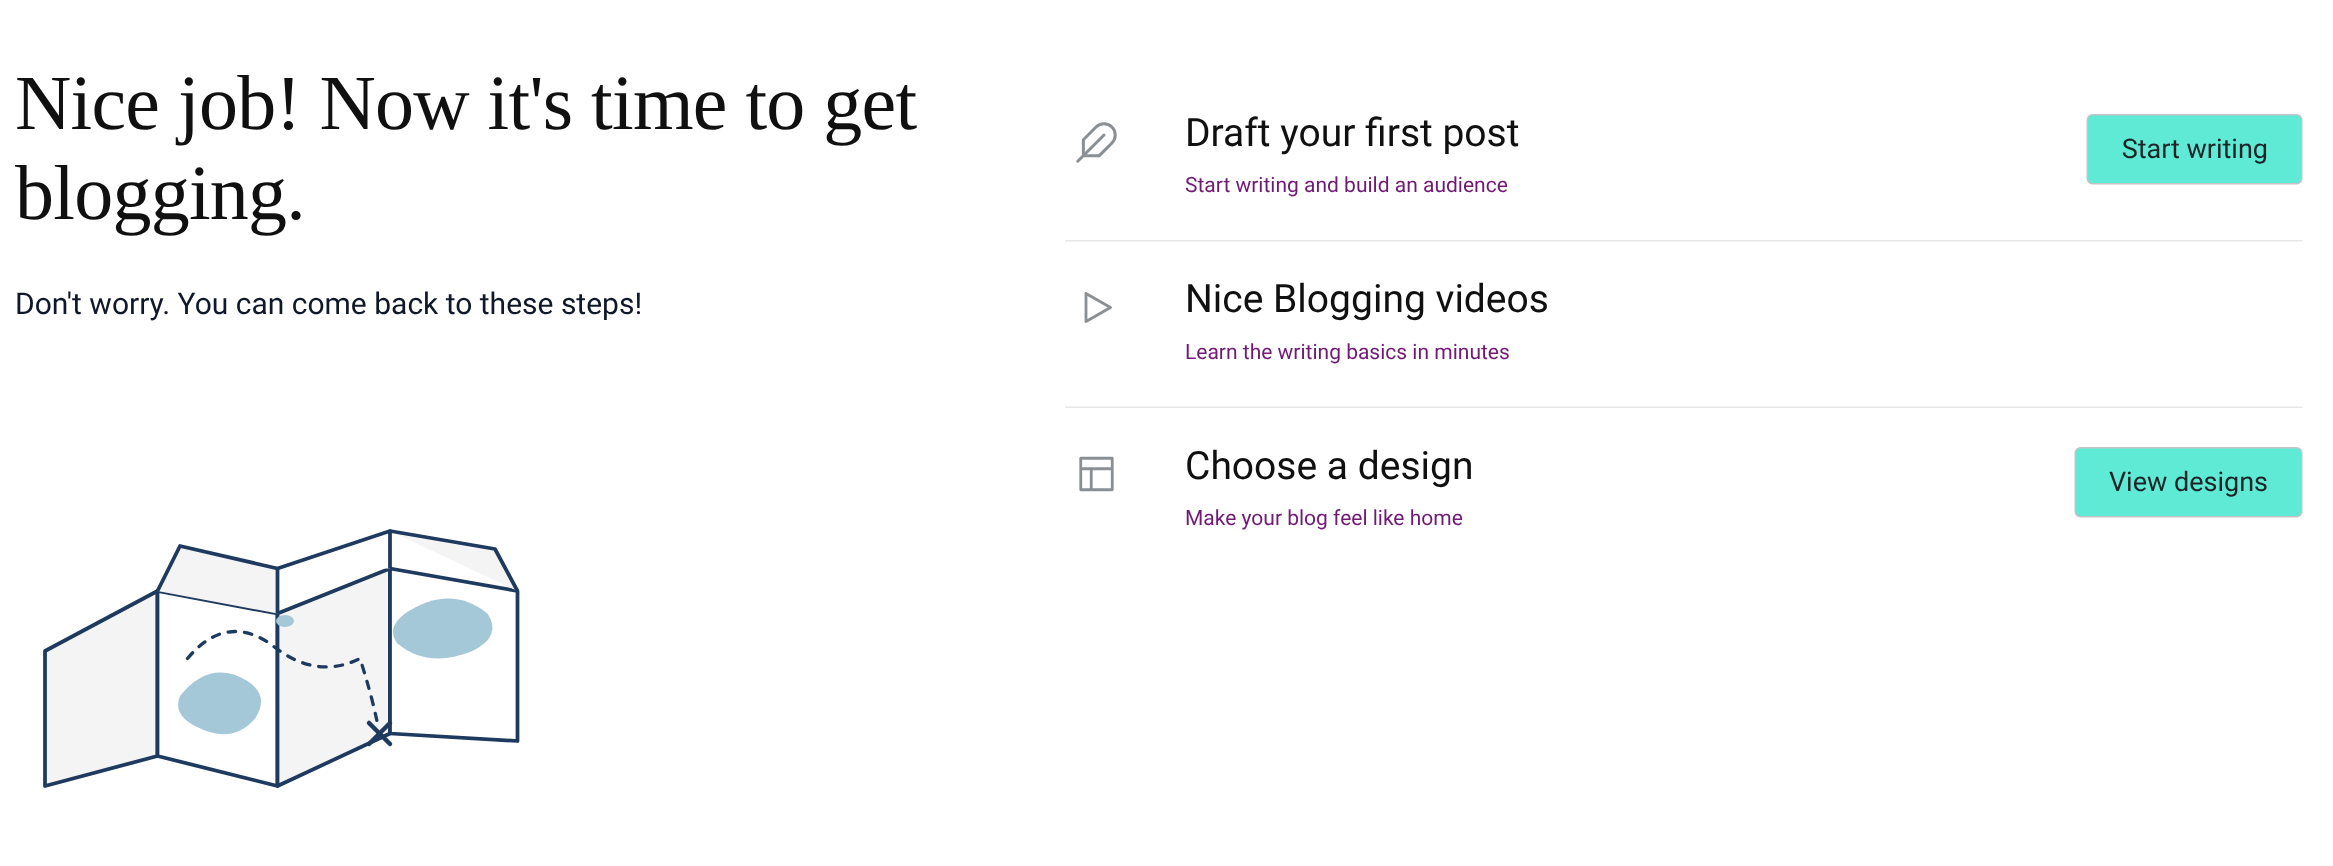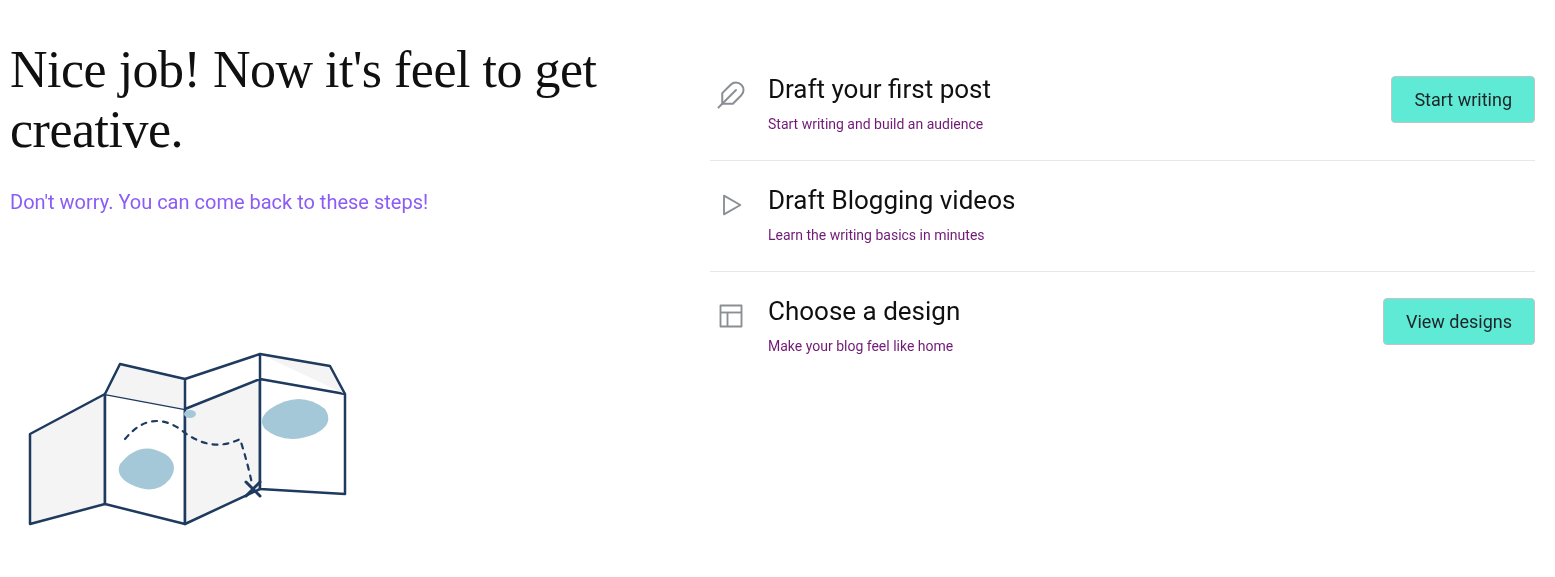--- a/index.html
+++ b/index.html
@@ -19,37 +19,37 @@
       font-family: Georgia, 'Times New Roman', serif;
       font-size: 52px;
       line-height: 1.15;
       font-weight: 400;
       color: #101010;
       margin-bottom: 30px;
       letter-spacing: -0.5px;
     }
     .subhead {
       font-size: 20px;
-      color: #8b5cf6;
+      color: #0f172a;
       margin-bottom: 120px;
     }
     .illustration {
       margin-left: 0;
     }
     .right-col {
       flex: 1;
       padding-top: 10px;
       padding-right: 20px;
     }
     .step {
       display: flex;
       align-items: flex-start;
       padding: 24px 0 28px 0;
       border-bottom: 1px solid #e8e8e8;
-      gap: 16px;
+      gap: 38px;
     }
     .step:last-child { border-bottom: none; }
     .step-icon {
       width: 42px;
       display:flex;
       justify-content:center;
       padding-top: 6px;
       color: #8a8f94;
       flex-shrink: 0;
     }
@@ -74,21 +74,21 @@
       color: #1d2327;
       cursor: pointer;
       margin-top: 2px;
       font-family: inherit;
     }
   </style>
 </head>
 <body>
 
 <div class="left-col">
-  <h1 class="headline">Nice job! Now it's feel to get creative.</h1>
+  <h1 class="headline">Nice job! Now it's time to get blogging.</h1>
   <p class="subhead">Don't worry. You can come back to these steps!</p>
   <div class="illustration">
     <svg width="350" height="200" viewBox="0 0 350 200">
 
       <g stroke="#1e3a5f" stroke-width="2.5" stroke-linejoin="round" fill="#ffffff">
         <polygon points="20,100 95,60 95,170 20,190" fill="#f4f4f4"></polygon>
         <polygon points="95,60 175,75 175,190 95,170"></polygon>
         <polygon points="175,75 250,45 250,155 175,190" fill="#f4f4f4"></polygon>
         <polygon points="250,45 335,60 335,160 250,155"></polygon>
 
@@ -127,21 +127,21 @@
     <button class="step-btn">Start writing</button>
   </div>
 
   <div class="step">
     <div class="step-icon">
       <svg width="28" height="28" viewBox="0 0 24 24" fill="none" stroke="currentColor" stroke-width="1.6" stroke-linejoin="round">
         <polygon points="6 4 20 12 6 20 6 4"></polygon>
       </svg>
     </div>
     <div class="step-body">
-      <div class="step-title">Draft Blogging videos</div>
+      <div class="step-title">Nice Blogging videos</div>
       <div class="step-desc">Learn the writing basics in minutes</div>
     </div>
   </div>
 
   <div class="step">
     <div class="step-icon">
       <svg width="28" height="28" viewBox="0 0 24 24" fill="none" stroke="currentColor" stroke-width="1.6" stroke-linejoin="round">
         <rect x="3" y="3" width="18" height="18"></rect>
         <line x1="3" y1="9" x2="21" y2="9"></line>
         <line x1="9" y1="9" x2="9" y2="21"></line>

